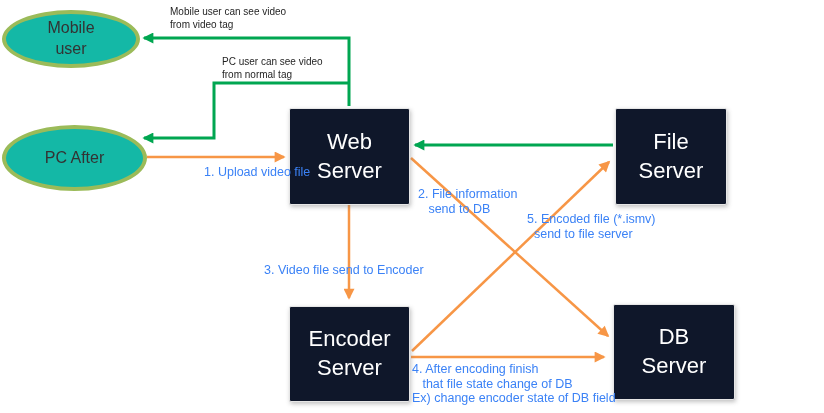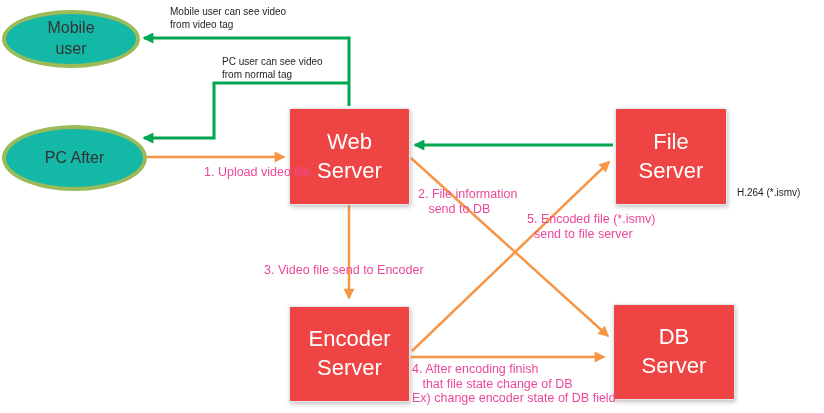--- a/index.html
+++ b/index.html
@@ -6,32 +6,32 @@
   .canvas{position:relative;width:824px;height:413px;background:#ffffff;overflow:hidden;}
   .overlay{position:absolute;left:0;top:0;pointer-events:none;}
 
   .ellipse{
     position:absolute;box-sizing:border-box;background:#14b8a6;
     border:4px solid #9bbb59;border-radius:50%;
     display:flex;align-items:center;justify-content:center;text-align:center;
     color:#333333;font-size:16px;line-height:1.3;white-space:pre-wrap;z-index:2;
   }
   .server-box{
-    position:absolute;box-sizing:border-box;background:#ef4444;
+    position:absolute;box-sizing:border-box;background:#0f172a;
     border:1px solid #e6e6e6;border-radius:2px;
     box-shadow:1px 2px 4px rgba(120,120,120,0.45);
     display:flex;align-items:center;justify-content:center;text-align:center;
     color:#ffffff;font-size:22px;line-height:1.3;white-space:pre-wrap;z-index:2;
   }
   .note{
     position:absolute;color:#1f1f1f;font-size:10px;line-height:1.3;
     white-space:pre-wrap;z-index:3;
   }
   .step{
-    position:absolute;color:#ec4899;font-size:12.5px;line-height:1.17;
+    position:absolute;color:#3b82f6;font-size:12.5px;line-height:1.17;
     white-space:pre-wrap;z-index:3;
   }
 </style>
 </head>
 <body>
 
 <div class="canvas">
 
   <svg class="overlay" width="824" height="413" viewBox="0 0 824 413">
     <defs>
@@ -76,21 +76,20 @@
   </div>
   <div class="server-box" style="left:613px;top:304px;width:122px;height:96px;">
     <span>DB
 Server</span>
   </div>
 
   <div class="note" style="left:170px;top:5px;">Mobile user can see video
 from video tag</div>
   <div class="note" style="left:222px;top:55px;">PC user can see video
 from normal tag</div>
-  <div class="note" style="left:737px;top:186px;">H.264 (*.ismv)</div>
 
   <div class="step" style="left:204px;top:165px;">1. Upload video file</div>
   <div class="step" style="left:418px;top:187px;">2. File information
    send to DB</div>
   <div class="step" style="left:264px;top:263px;">3. Video file send to Encoder</div>
   <div class="step" style="left:412px;top:362px;">4. After encoding finish
    that file state change of DB
 Ex) change encoder state of DB field</div>
   <div class="step" style="left:527px;top:212px;">5. Encoded file (*.ismv)
   send to file server</div>

